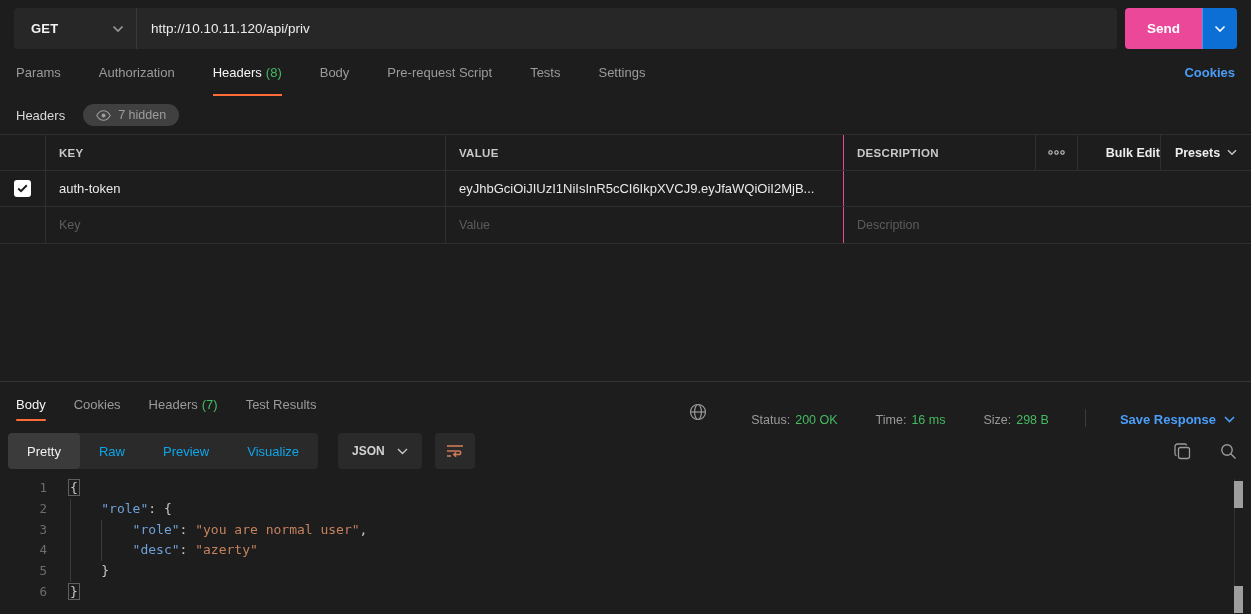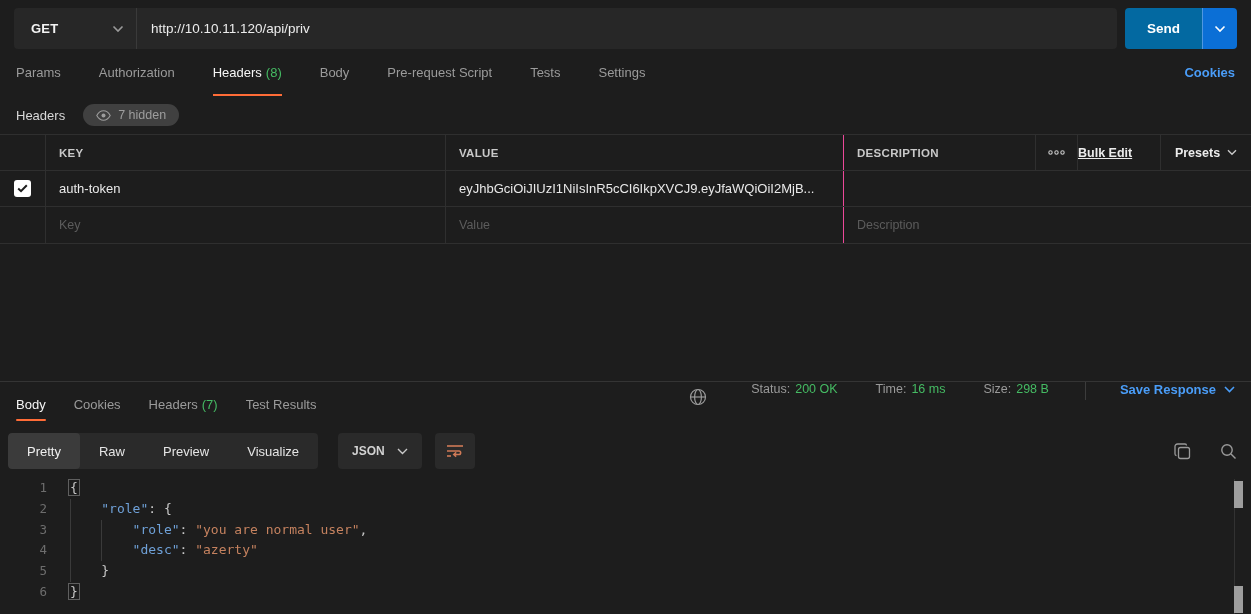--- a/index.html
+++ b/index.html
@@ -13,21 +13,21 @@
   }
   svg { display:block; }
 
   
   .url-row { display:flex; align-items:center; padding:8px 14px 0 14px; height:49px; flex:none; }
   .url-box { display:flex; align-items:center; flex:1; height:41px; background:#272727; border-radius:4px; overflow:hidden; }
   .method-select { display:flex; align-items:center; justify-content:space-between; width:123px; height:100%; padding:0 12px 0 17px; cursor:pointer; border-right:1px solid #3a3a3a; }
   .method-label { font-weight:700; font-size:13px; color:#f3f3f3; letter-spacing:0.2px; }
   .url-input { flex:1; height:100%; background:transparent; border:none; outline:none; color:#ececec; font-size:13.5px; padding:0 14px; font-family:"Liberation Sans", sans-serif; }
   .send-group { display:flex; margin-left:8px; height:41px; border-radius:4px; overflow:hidden; flex:none; }
-  .send-main { width:77px; background:#0369a1; color:#ffffff; font-weight:700; font-size:13.5px; border:none; cursor:pointer; font-family:"Liberation Sans", sans-serif; }
+  .send-main { width:77px; background:#ec4899; color:#ffffff; font-weight:700; font-size:13.5px; border:none; cursor:pointer; font-family:"Liberation Sans", sans-serif; }
   .send-caret { width:35px; background:#0b6fd6; border:none; border-left:1px solid rgba(255,255,255,0.28); cursor:pointer; display:flex; align-items:center; justify-content:center; }
 
   
   .req-tabs { display:flex; align-items:stretch; padding:0 16px; height:47px; flex:none; }
   .req-tab { display:flex; align-items:center; margin-right:38px; color:#9b9b9b; cursor:pointer; position:relative; font-size:13px; }
   .req-tab .count { margin-left:4px; }
   .req-tab.active { color:#f5f5f5; }
   .req-tab.active::after { content:""; position:absolute; left:0; right:0; bottom:0; height:2px; background:#ff6c37; }
   .green { color:#45bb63; }
   .spacer { flex:1; }
@@ -41,46 +41,46 @@
   
   .hdr-table { flex:none; border-top:1px solid #2f2f2f; border-bottom:1px solid #2f2f2f; }
   .t-row { display:flex; height:36px; align-items:stretch; border-bottom:1px solid #2f2f2f; }
   .t-row:last-child { border-bottom:none; }
   .c-check { width:45px; flex:none; display:flex; align-items:center; justify-content:center; }
   .c-key   { width:400px; flex:none; display:flex; align-items:center; padding:0 13px; border-left:1px solid #2f2f2f; }
   .c-val   { width:398px; flex:none; display:flex; align-items:center; padding:0 13px; border-left:1px solid #2f2f2f; overflow:hidden; white-space:nowrap; }
   .c-desc  { flex:1; display:flex; align-items:center; padding:0 13px; border-left:1px solid #ec4899; }
   .th { font-size:11.5px; font-weight:700; color:#c9c9c9; letter-spacing:0.3px; }
   .c-ooo { width:42px; flex:none; display:flex; align-items:center; justify-content:center; border-left:1px solid #2f2f2f; cursor:pointer; }
-  .c-bulk { width:83px; flex:none; display:flex; align-items:center; justify-content:flex-start; border-left:1px solid #2f2f2f; cursor:pointer;text-decoration:underline; }
+  .c-bulk { width:83px; flex:none; display:flex; align-items:center; justify-content:flex-end; border-left:1px solid #2f2f2f; cursor:pointer; }
   .c-presets { width:91px; flex:none; display:flex; align-items:center; justify-content:center; gap:7px; border-left:1px solid #2f2f2f; cursor:pointer; }
   .bold-white { font-weight:700; color:#ececec; font-size:12.5px; }
   .cell-text { font-size:13px; color:#e9e9e9; }
   .placeholder { font-size:12.5px; color:#5c5c5c; }
   .checkbox { width:17px; height:17px; background:#ffffff; border-radius:3px; display:flex; align-items:center; justify-content:center; cursor:pointer; }
 
   .req-empty { flex:1; }
 
   
   .response-pane { flex:none; height:233px; border-top:1px solid #343434; display:flex; flex-direction:column; }
   .resp-tabs-row { display:flex; align-items:stretch; height:45px; padding:0 16px; flex:none; }
   .resp-tab { display:flex; align-items:center; margin-right:28px; color:#9b9b9b; cursor:pointer; position:relative; font-size:13px; }
   .resp-tab .count { margin-left:4px; }
   .resp-tab.active { color:#f5f5f5; }
   .resp-tab.active::after { content:""; position:absolute; left:0; right:0; bottom:6px; height:2.5px; background:#ff6c37; border-radius:1px; }
-  .resp-meta { display:flex; align-items:flex-start; gap:14px; }
+  .resp-meta { display:flex; align-items:flex-end; gap:14px; }
   .meta-item { display:flex; align-items:center; margin-left:24px; font-size:12.5px; }
   .meta-label { color:#9a9a9a; margin-right:5px; }
   .meta-value { color:#45bb63; }
   .meta-divider { width:1px; height:18px; background:#3c3c3c; margin-left:22px; }
   .save-response { display:flex; align-items:center; gap:8px; margin-left:20px; color:#4a9df8; font-weight:700; cursor:pointer; font-size:13px; }
 
   .resp-toolbar { display:flex; align-items:center; padding:4px 8px 0 8px; height:44px; flex:none; }
   .seg-control { display:flex; background:#2a2a2a; border-radius:4px; overflow:hidden; height:36px; }
-  .seg { display:flex; align-items:center; padding:0 19px; color:#e5e5e5; cursor:pointer; font-size:13px; }
+  .seg { display:flex; align-items:center; padding:0 19px; color:#0ea5e9; cursor:pointer; font-size:13px; }
   .seg.active { background:#3b3b3b; color:#f0f0f0; border-radius:4px; }
   .fmt-select { display:flex; align-items:center; gap:12px; background:#2a2a2a; border-radius:4px; height:36px; padding:0 14px; margin-left:20px; color:#d2d2d2; font-weight:700; cursor:pointer; font-size:12px; }
   .wrap-btn { display:flex; align-items:center; justify-content:center; background:#2a2a2a; border-radius:4px; height:36px; width:40px; margin-left:13px; cursor:pointer; }
   .tool-icon { display:flex; align-items:center; justify-content:center; width:30px; height:30px; cursor:pointer; }
   .tool-icon + .tool-icon { margin-left:16px; }
 
   
   .code-area { flex:1; position:relative; display:flex; padding-top:7px; font-family:"DejaVu Sans Mono", monospace; font-size:13px; line-height:20.8px; overflow:hidden; }
   .code-gutter { width:56px; flex:none; text-align:right; padding-right:9px; color:#6d6d6d; font-size:12.5px; }
   .code-lines { flex:1; padding-left:14px; white-space:pre; }

